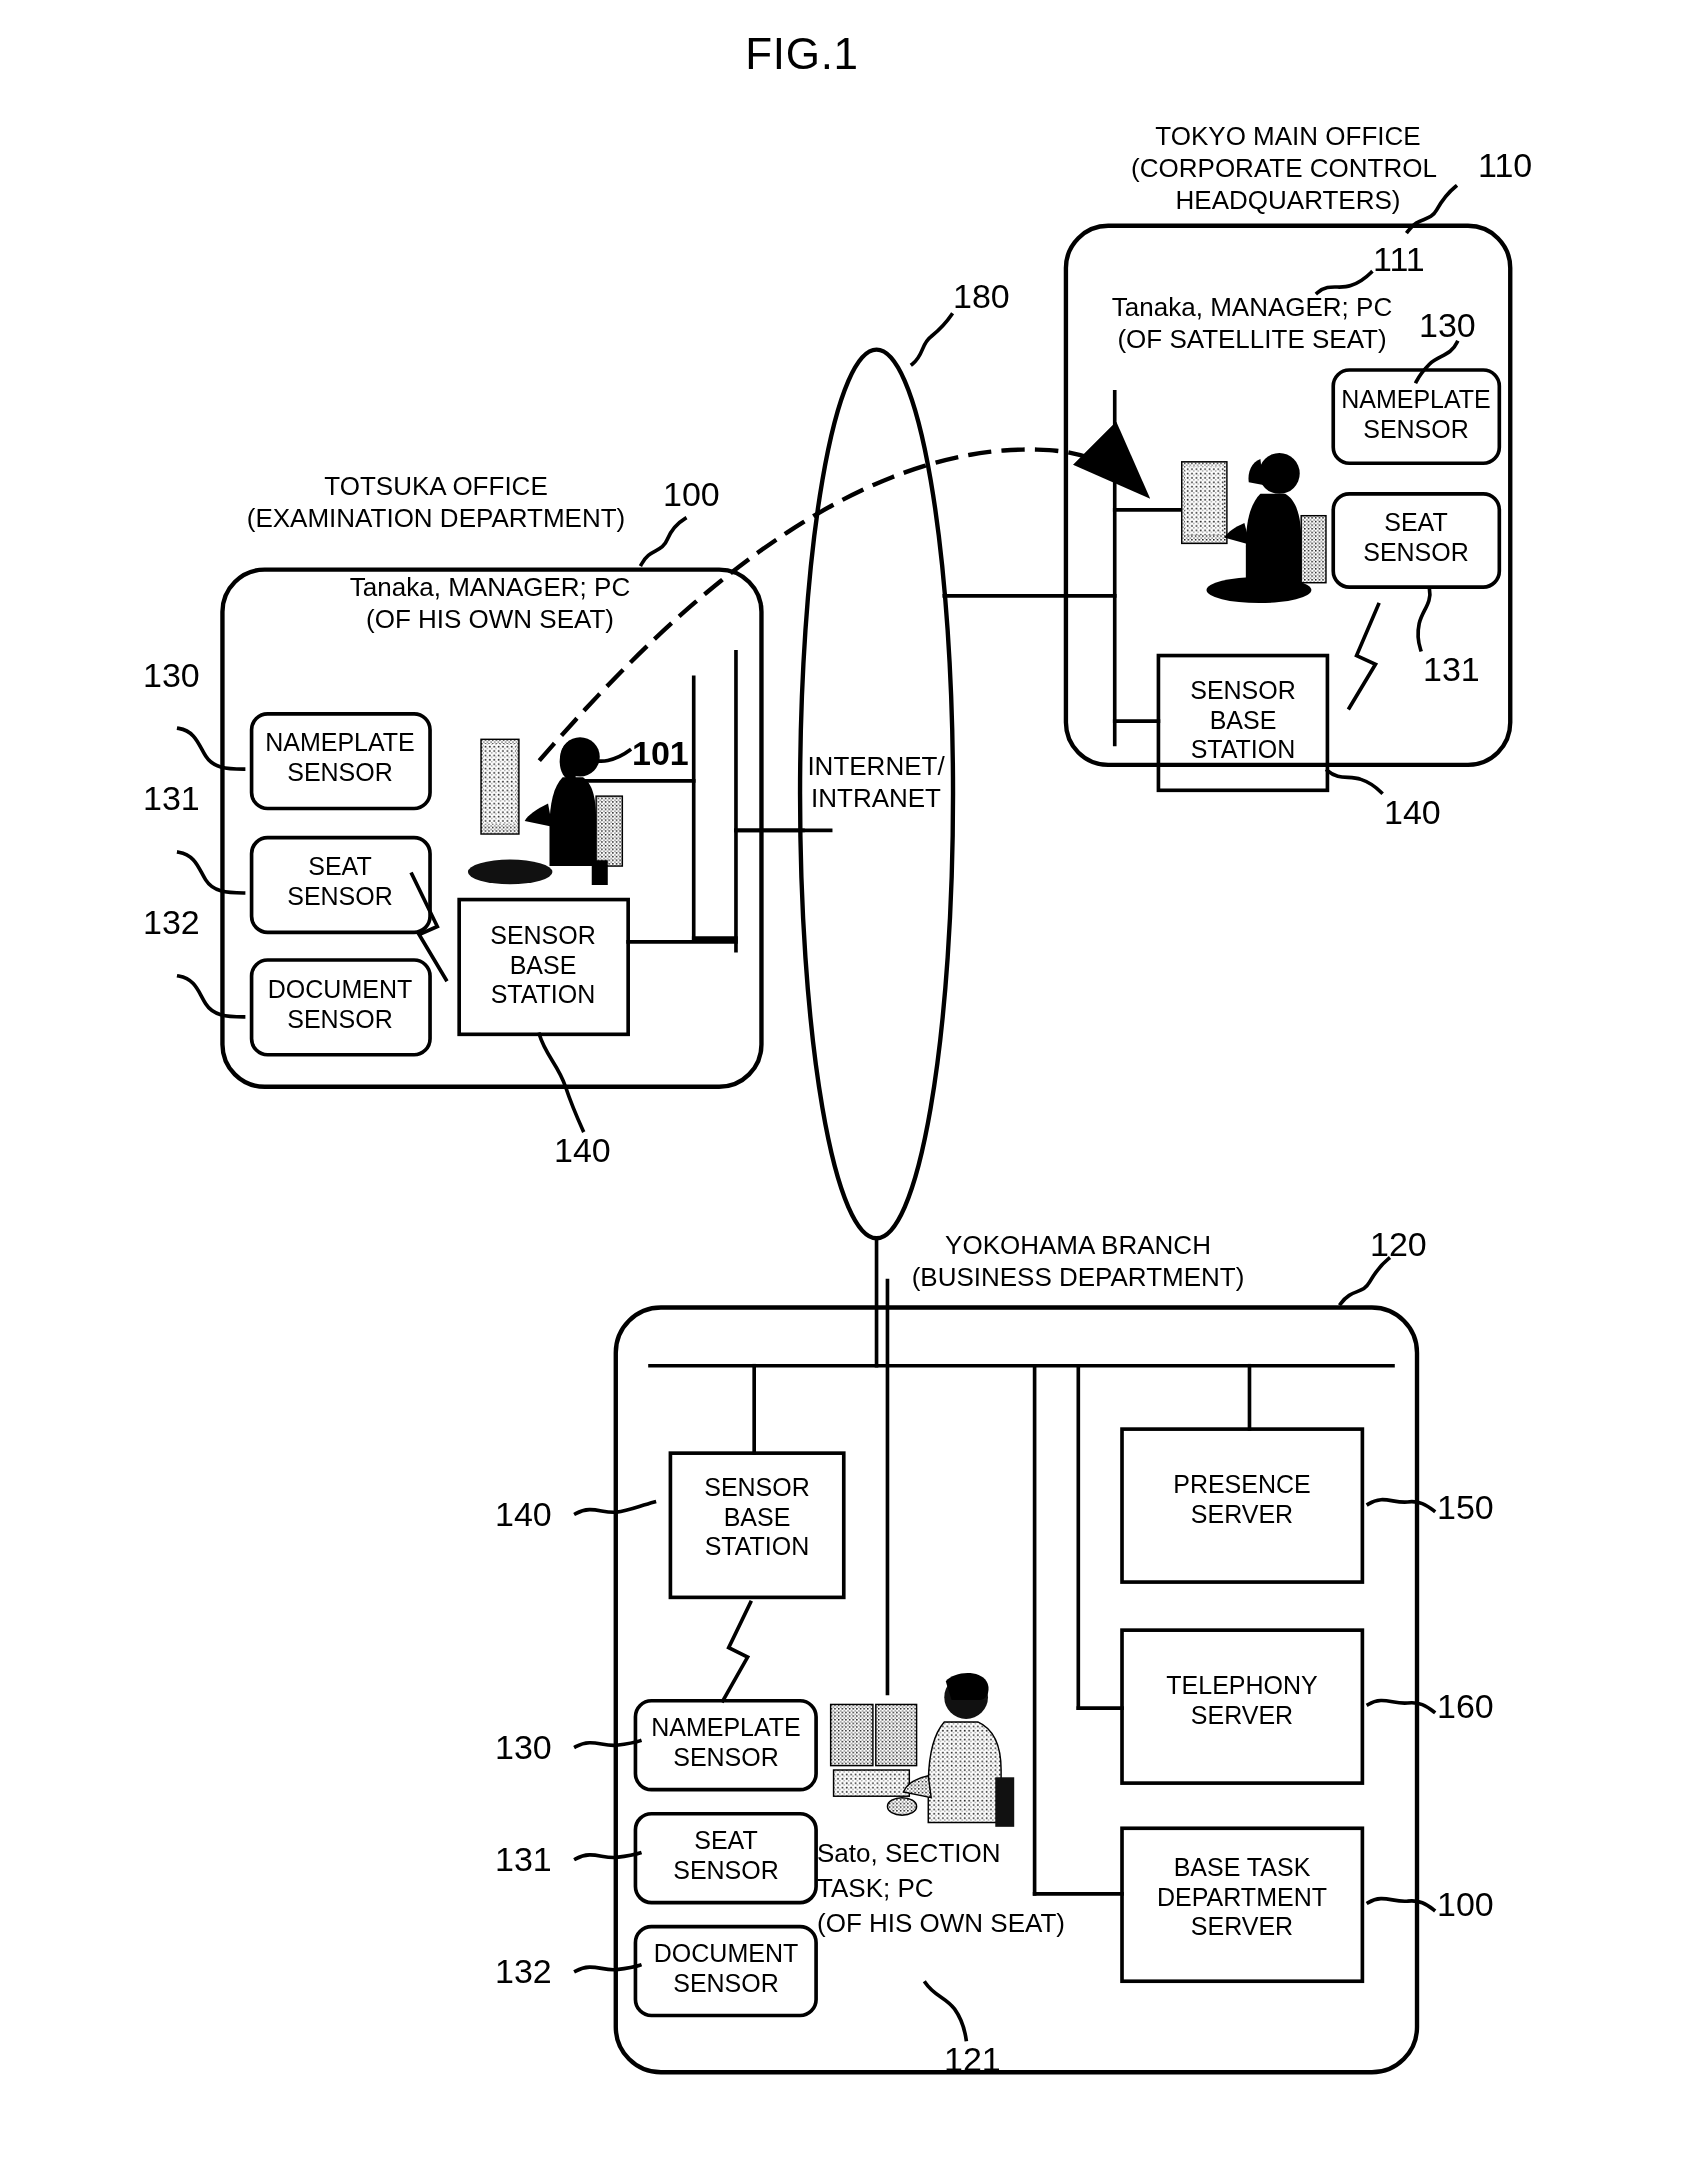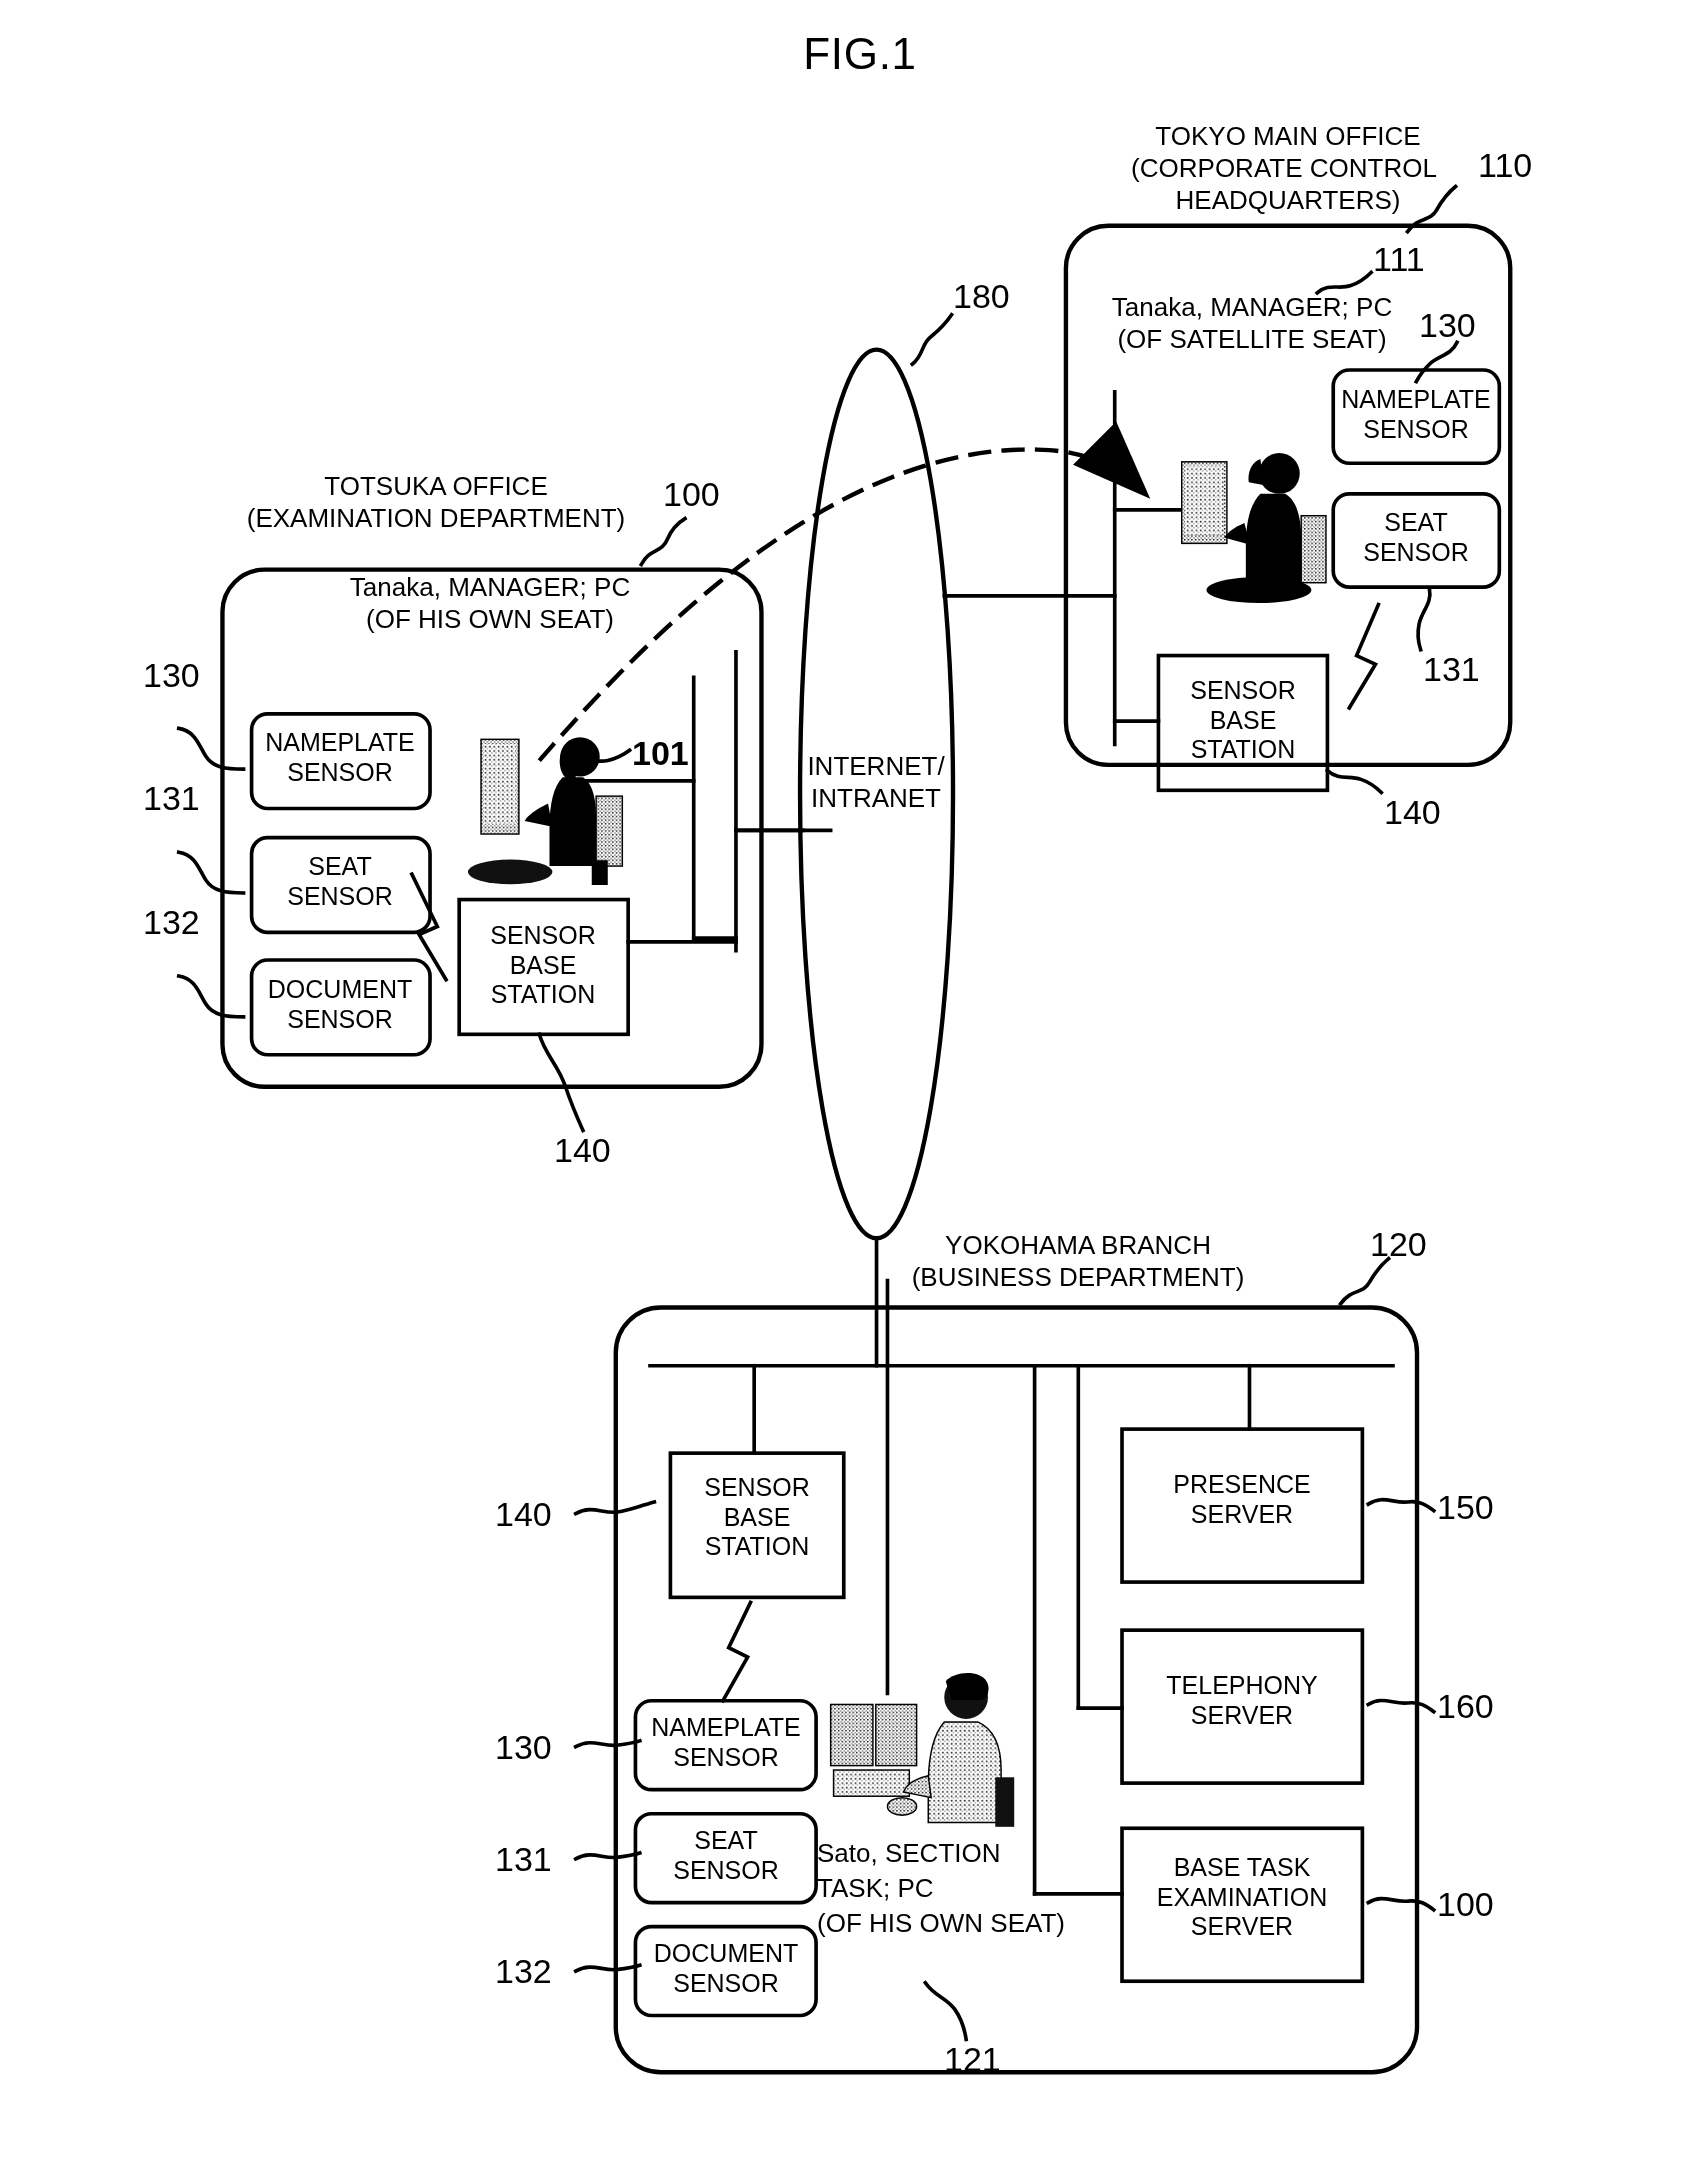--- a/index.html
+++ b/index.html
@@ -204,21 +204,21 @@
       <rect x="14" y="140" width="104" height="36" fill="url(#speck2)" stroke="#000" stroke-width="2"></rect>
       <ellipse cx="108" cy="190" rx="20" ry="12" fill="url(#speck)" stroke="#000" stroke-width="2"></ellipse>
       <circle cx="196" cy="40" r="30" fill="#111"></circle>
       <path d="M168,18 C180,4 214,2 224,18 C230,28 226,42 216,44 L176,44 Z" fill="#000"></path>
       <path d="M166,74 C150,92 144,124 144,162 L144,212 L244,212 L244,140 C244,100 230,82 212,74 Z" fill="url(#speck2)" stroke="#000" stroke-width="2"></path>
       <path d="M144,148 C126,152 114,160 110,170 L148,178 Z" fill="url(#speck)" stroke="#000" stroke-width="2"></path>
       <rect x="236" y="150" width="26" height="68" fill="#111"></rect>
     </g>
   </svg>
 
-  <div class="txt fig-title center" style="left:860px;top:29px;">FIG.1</div>
+  <div class="txt fig-title center" style="left:802px;top:29px;">FIG.1</div>
 
   <div class="txt office-title center" style="left:1288px;top:122px;">TOKYO MAIN OFFICE</div>
   <div class="txt office-title center" style="left:1284px;top:154px;">(CORPORATE CONTROL</div>
   <div class="txt office-title center" style="left:1288px;top:186px;">HEADQUARTERS)</div>
   <div class="txt refnum" style="left:1434px;top:146px;margin-left:44px;">110</div>
   <div class="txt refnum" style="left:1373px;top:240px;">111</div>
   <div class="txt person-label center" style="left:1252px;top:293px;">Tanaka, MANAGER; PC</div>
   <div class="txt person-label center" style="left:1252px;top:325px;">(OF SATELLITE SEAT)</div>
   <div class="txt refnum" style="left:1419px;top:306px;">130</div>
   <div class="txt boxlbl center" style="left:1416px;top:385px;width:175px;"><span>NAMEPLATE</span><br><span>SENSOR</span></div>
@@ -267,17 +267,17 @@
   <div class="txt person-label" style="left:817px;top:1874px;text-align:left;">TASK; PC</div>
   <div class="txt person-label" style="left:817px;top:1909px;text-align:left;">(OF HIS OWN SEAT)</div>
   <div class="txt refnum" style="left:944px;top:2040px;">121</div>
 
   <div class="txt boxlbl center" style="left:1242px;top:1470px;width:222px;"><span>PRESENCE</span><br><span>SERVER</span></div>
   <div class="txt refnum" style="left:1437px;top:1488px;">150</div>
 
   <div class="txt boxlbl center" style="left:1242px;top:1671px;width:237px;"><span>TELEPHONY</span><br><span>SERVER</span></div>
   <div class="txt refnum" style="left:1437px;top:1687px;">160</div>
 
-  <div class="txt boxlbl center" style="left:1242px;top:1853px;width:237px;"><span>BASE TASK</span><br><span>EXAMINATION</span><br><span>SERVER</span></div>
+  <div class="txt boxlbl center" style="left:1242px;top:1853px;width:237px;"><span>BASE TASK</span><br><span>DEPARTMENT</span><br><span>SERVER</span></div>
   <div class="txt refnum" style="left:1437px;top:1885px;">100</div>
 
 </div>
 
 
 </body></html>

